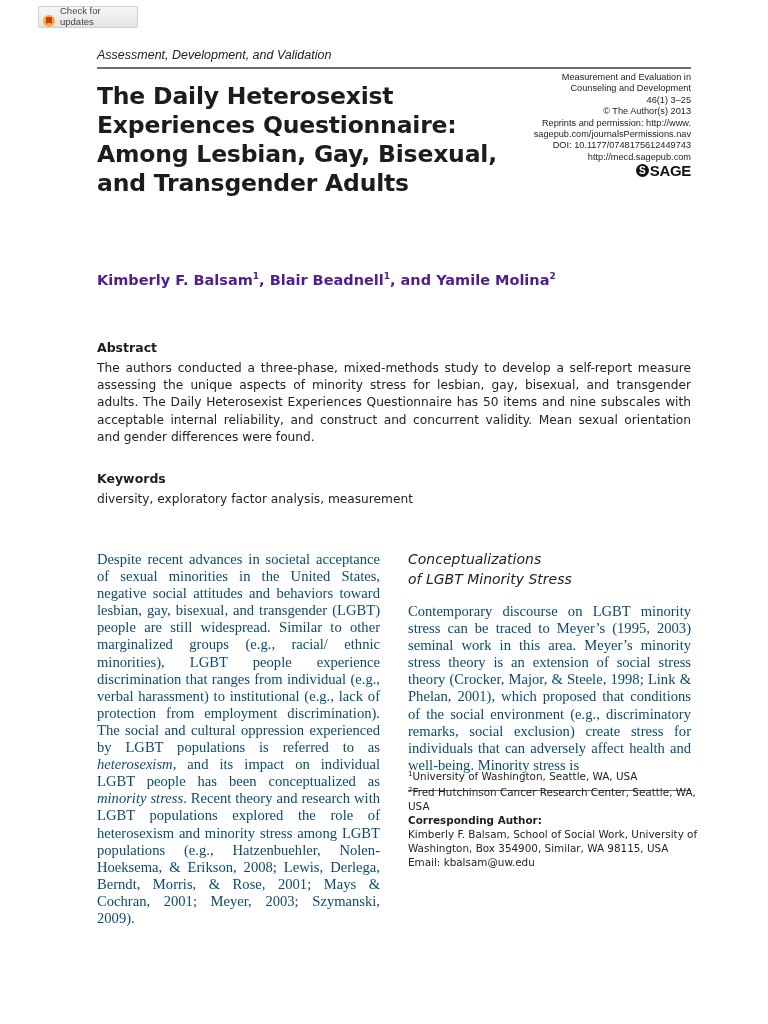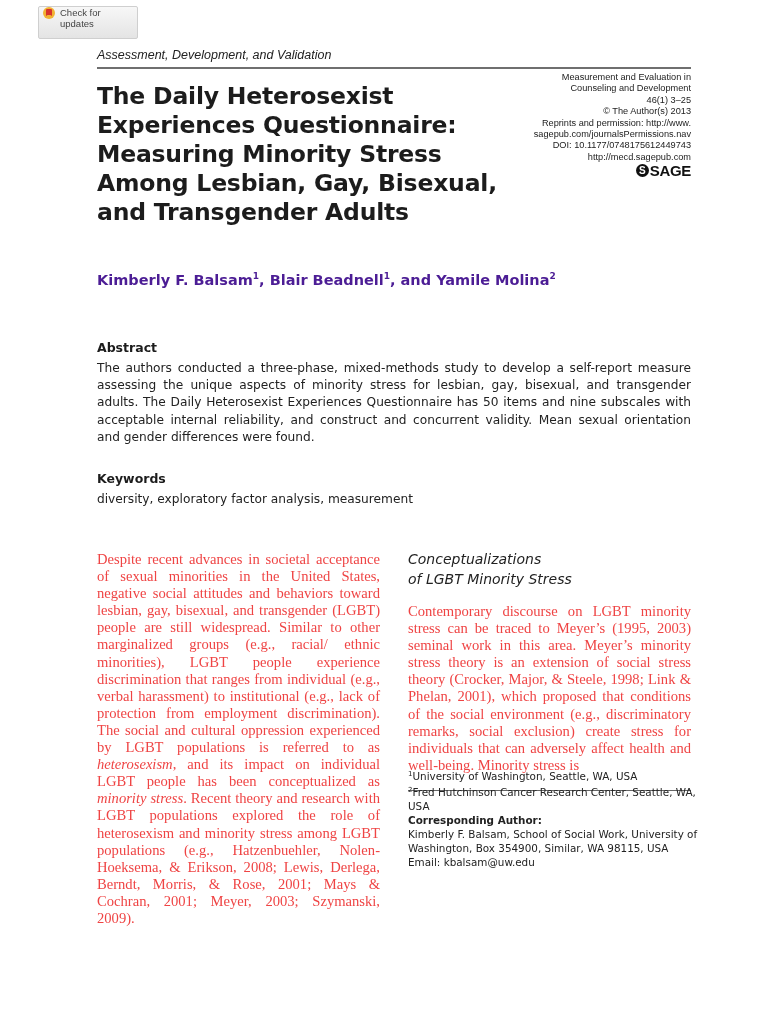--- a/index.html
+++ b/index.html
@@ -1,24 +1,24 @@
 <!DOCTYPE html>
 <html><head>
 <meta charset="utf-8">
 <style>
   html, body { margin: 0; padding: 0; background: #ffffff; }
   body { width: 768px; height: 1024px; position: relative; overflow: hidden; color: #1a1a1a; }
   .abs { position: absolute; }
 
   
   .cfu {
-    left: 38px; top: 6px; width: 100px; height: 33px;
+    left: 38px; top: 6px; width: 100px; height: 22px;
     background: linear-gradient(#f7f7f7, #e4e4e4);
     border: 1px solid #cfcfcf; border-radius: 2px;
-    display: flex; align-items: flex-start; box-sizing: border-box;
+    display: flex; align-items: flex-end; box-sizing: border-box;
     font-family: "Liberation Sans", sans-serif; font-size: 9.5px; color: #444;
     cursor: pointer;
   }
   .cfu-icon {
     width: 12px; height: 12px; border-radius: 50%; margin: 0 5px 0 4px;
     background: #f1b233; position: relative; flex: none;
   }
   .cfu-icon::before {
     content: ""; position: absolute; left: 3px; top: 2px; width: 6px; height: 6px;
     background: #d8332b; border-radius: 1px 1px 0 0;
@@ -69,21 +69,21 @@
     font-family: "DejaVu Sans", sans-serif; font-size: 12.2px; line-height: 17.2px; text-align: justify; color: #222;
   }
   .keywords-head { left: 97px; top: 471px; }
   .keywords-body {
     left: 97px; top: 492px;
     font-family: "DejaVu Sans", sans-serif; font-size: 12.2px; color: #222;
   }
 
   .col {
     font-family: "Liberation Serif", serif; font-size: 14.6px; line-height: 17.1px;
-    text-align: justify; color: #ef4444; hyphens: manual;
+    text-align: justify; color: #0c4a6e; hyphens: manual;
   }
   .col-left { left: 97px; top: 551px; width: 283px; }
   .col-right-head {
     left: 408px; top: 550px; width: 283px;
     font-family: "DejaVu Sans", sans-serif; font-style: italic; font-size: 14px; line-height: 19.5px; color: #222;
   }
   .col-right { left: 408px; top: 603px; width: 283px; }
 
   .foot-rule { left: 408px; top: 790px; width: 283px; height: 1px; background: #666; }
   .footnotes {
@@ -115,21 +115,20 @@
   <div>http://mecd.sagepub.com</div>
   <div class="sage">
     <span class="sage-icon">S</span>
     <span>SAGE</span>
   </div>
 </div>
 
 <div class="abs title">
   <div>The Daily Heterosexist</div>
   <div>Experiences Questionnaire:</div>
-  <div>Measuring Minority Stress</div>
   <div>Among Lesbian, Gay, Bisexual,</div>
   <div>and Transgender Adults</div>
 </div>
 
 <div class="abs authors"><span>Kimberly F. Balsam</span><sup>1</sup><span>, </span><span>Blair Beadnell</span><sup>1</sup><span>, and </span><span>Yamile Molina</span><sup>2</sup></div>
 
 <div class="abs h-sans abstract-head">Abstract</div>
 <div class="abs abstract-body">The authors conducted a three-phase, mixed-methods study to develop a self-report measure assessing the unique aspects of minority stress for lesbian, gay, bisexual, and transgender adults. The Daily Heterosexist Experiences Questionnaire has 50 items and nine subscales with acceptable internal reliability, and construct and concurrent validity. Mean sexual orientation and gender differences were found.</div>
 
 <div class="abs h-sans keywords-head">Keywords</div>

